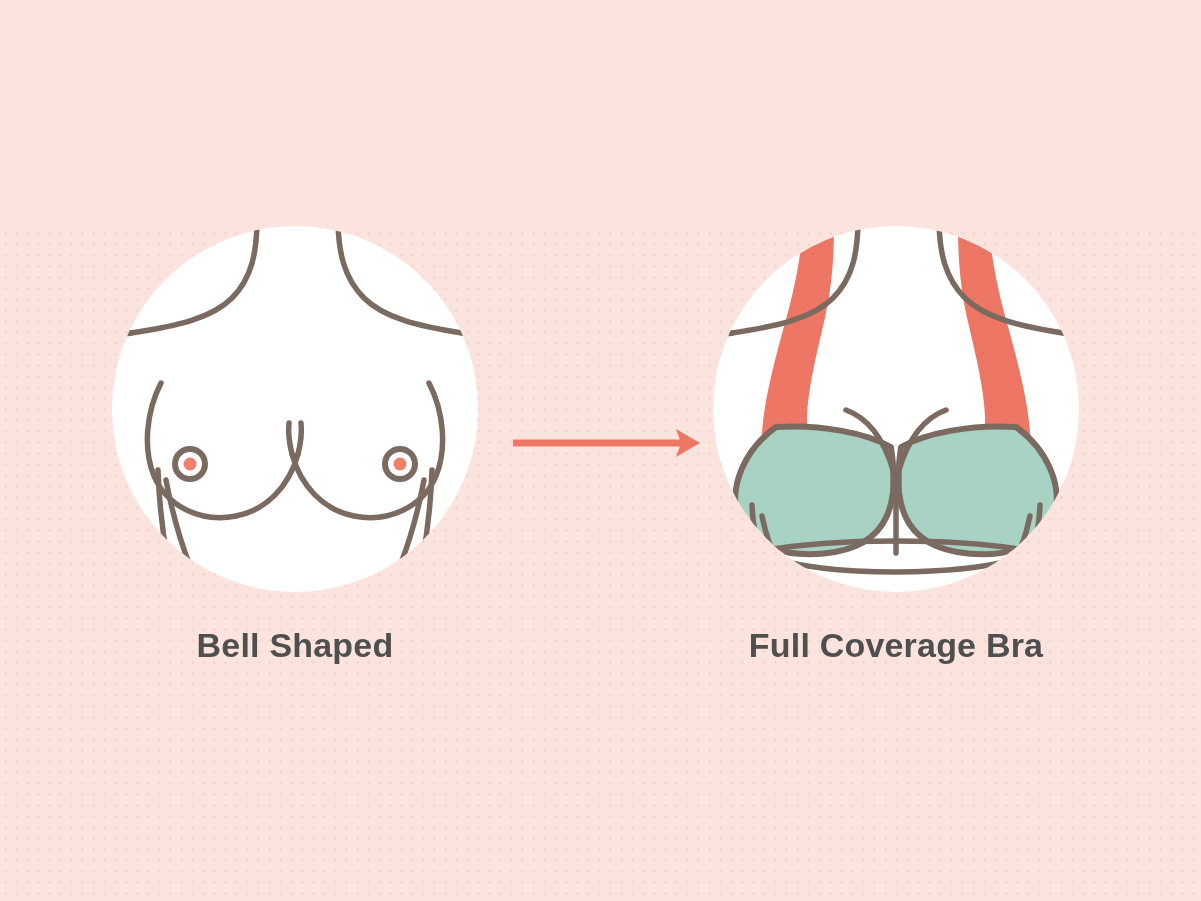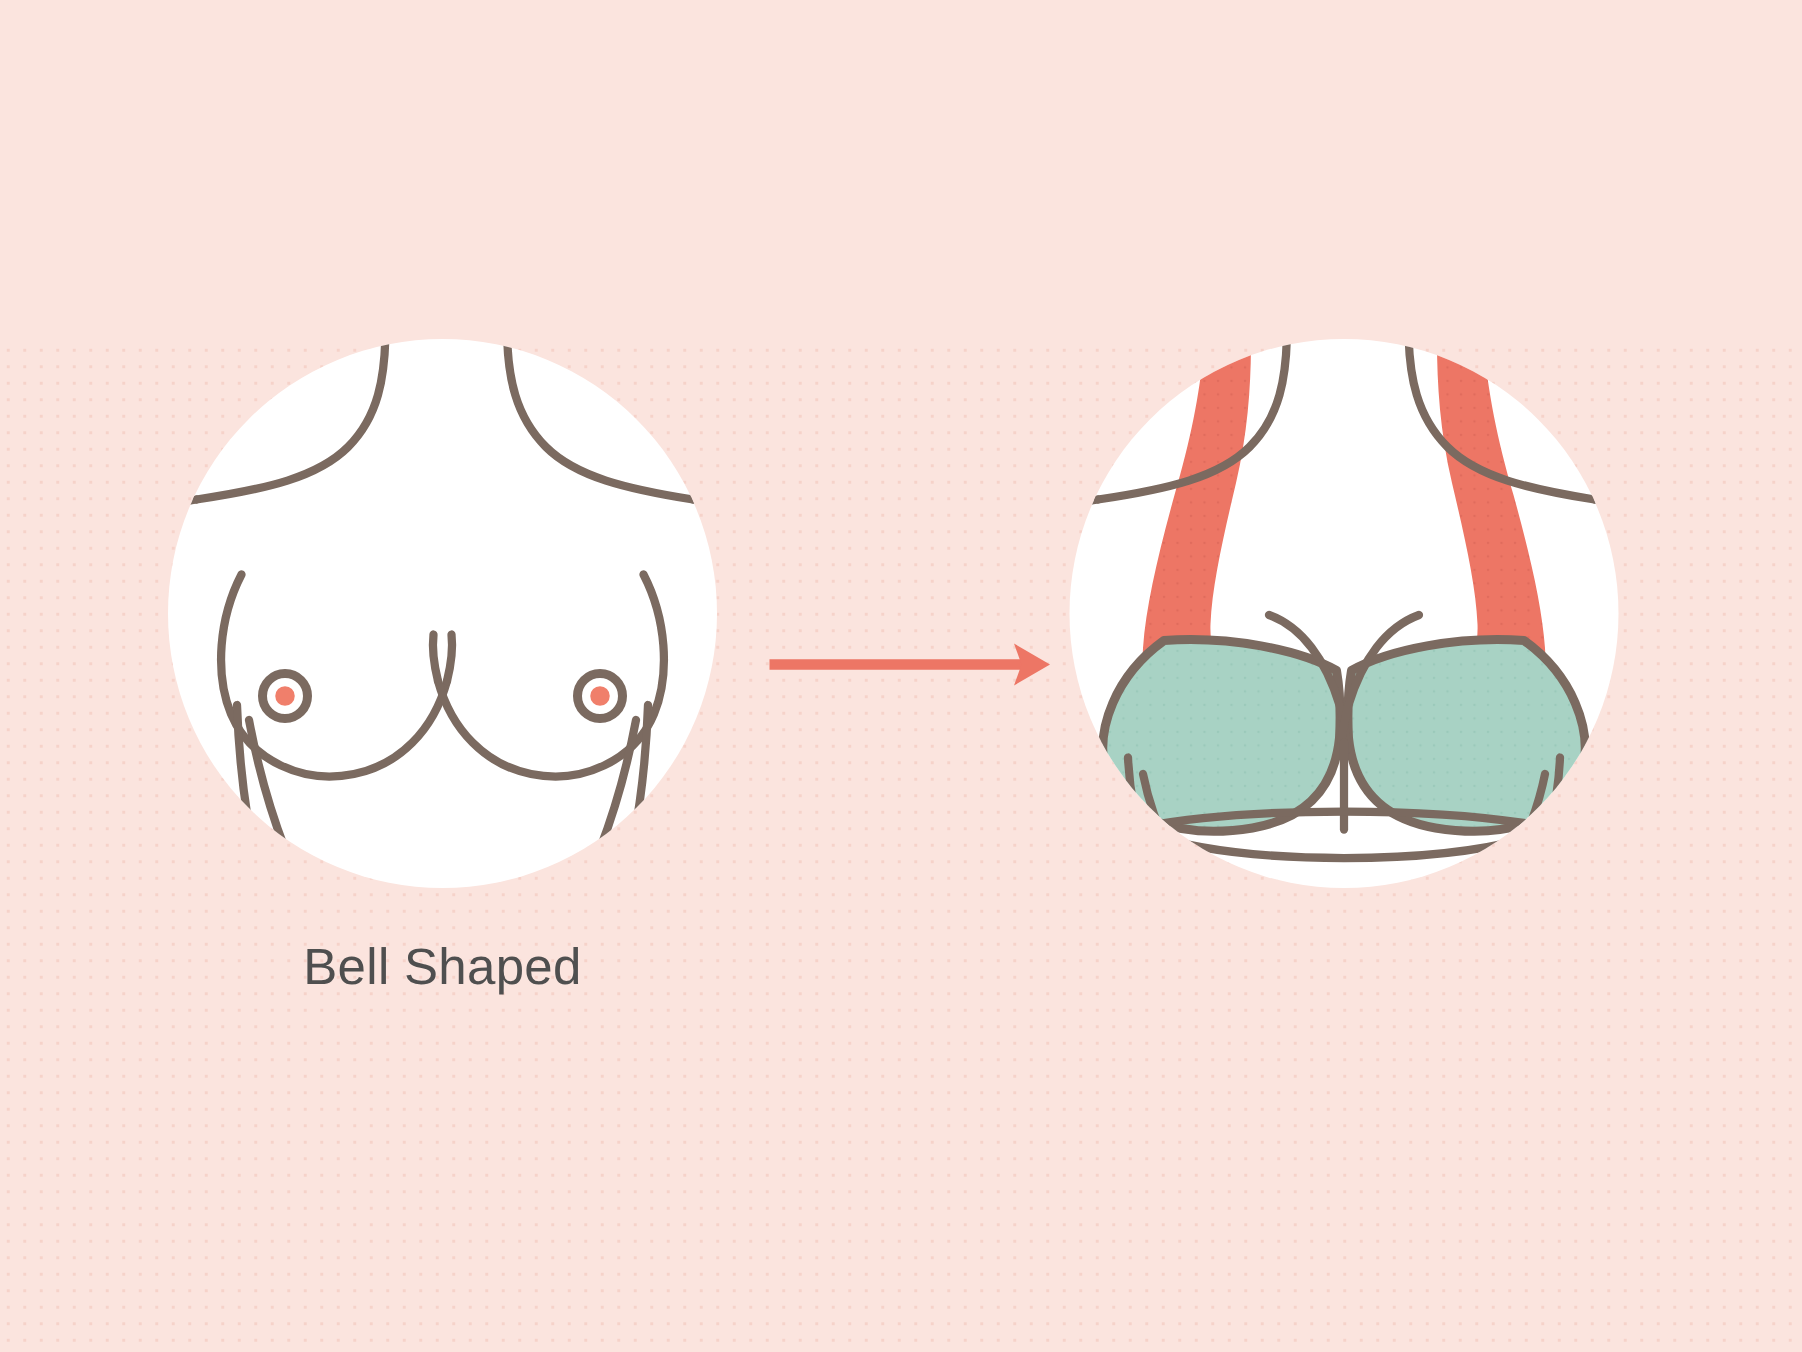--- a/index.html
+++ b/index.html
@@ -42,21 +42,21 @@
     width: 1201px;
     height: 901px;
   }
 
   .caption {
     position: absolute;
     top: 626px;
     width: 520px;
     text-align: center;
     font-size: 34px;
-    font-weight: normal;
+    font-weight: bold;
     letter-spacing: .2px;
     color: #4f4f4f;
     font-family: "Liberation Sans", sans-serif;
     white-space: nowrap;
   }
   #caption-left  { left: 35px; }
   #caption-right { left: 636px; }
 </style>
 </head>
 <body>
@@ -190,14 +190,15 @@
 
           <path d="M 1040 505 C 1039 528 1035 548 1028 568"></path>
           <path d="M 1030 516 C 1026 536 1020 552 1012 568"></path>
         </g>
       </g>
     </g>
   </svg>
 
   <div class="caption" id="caption-left">Bell Shaped</div>
 
+  <div class="caption" id="caption-right">Full Coverage Bra</div>
 
 </div>
 
 </body></html>

